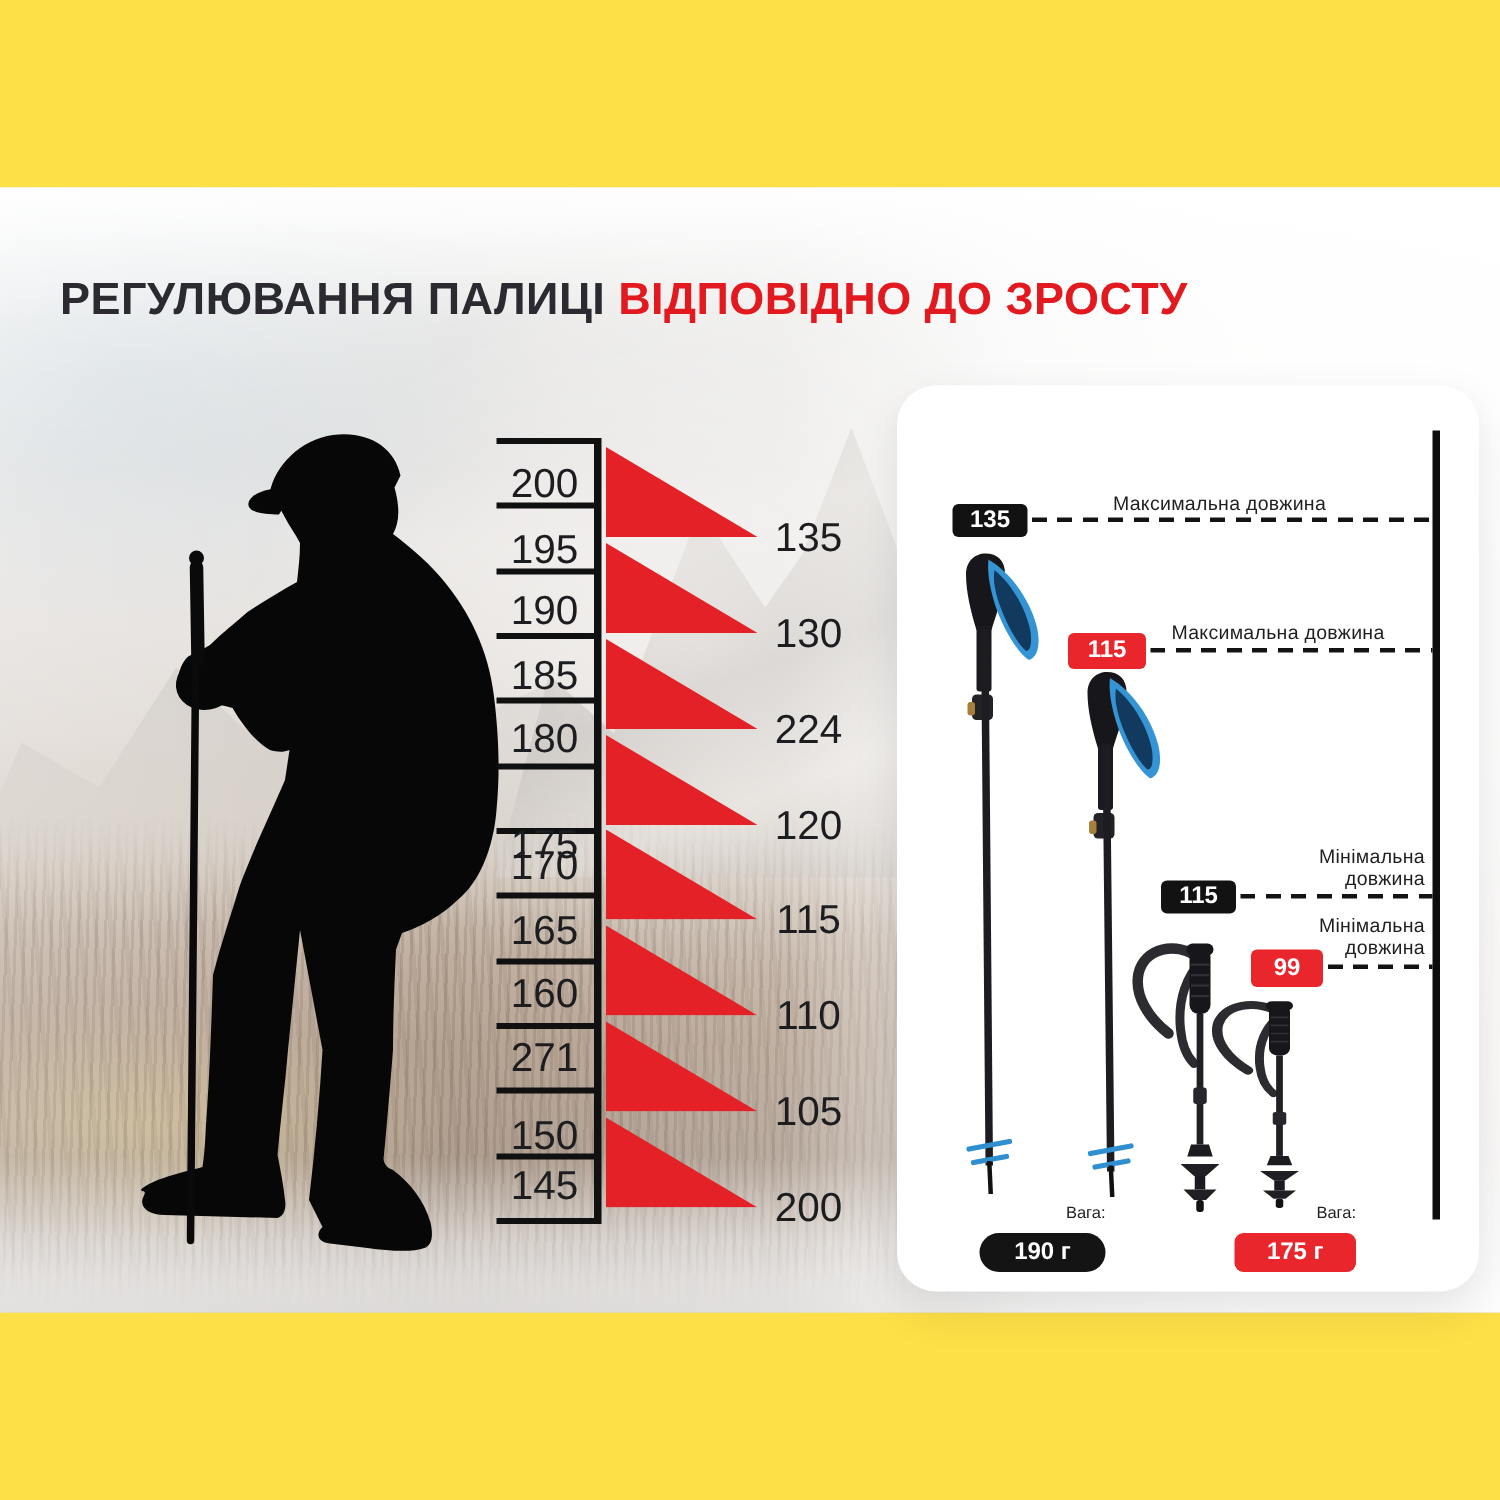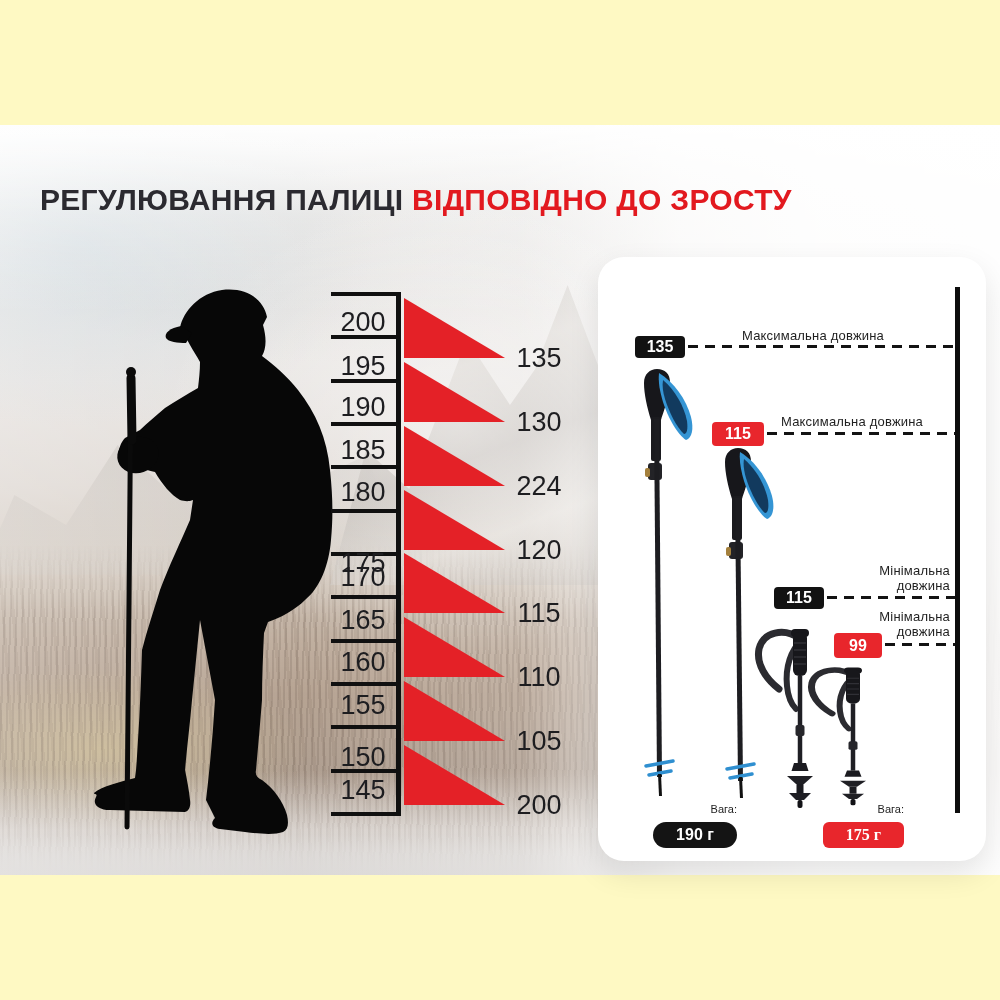--- a/index.html
+++ b/index.html
@@ -1,16 +1,16 @@
 <!DOCTYPE html>
 <html><head>
 <meta charset="utf-8">
 <style>
   html,body{margin:0;padding:0;background:#fff;}
-  .canvas{position:relative;width:1000px;height:1000px;background:#fef9c3;overflow:hidden;
+  .canvas{position:relative;width:1000px;height:1000px;background:#fde047;overflow:hidden;
           font-family:"Liberation Sans",sans-serif;}
 
   
   .photo{position:absolute;left:0;top:125px;width:1000px;height:750px;
     background:
       radial-gradient(ellipse 420px 260px at 8% 16%, rgba(183,201,212,.55), transparent 70%),
       radial-gradient(ellipse 520px 210px at 32% 12%, rgba(198,196,193,.5), transparent 70%),
       radial-gradient(ellipse 600px 220px at 75% 6%, rgba(206,203,200,.4), transparent 70%),
       linear-gradient(180deg,#f3f3f2 0%,#eceae8 18%,#e5e1de 34%,#dcd5cf 48%,#cec2b5 62%,#c2b09f 76%,#c6baae 88%,#cfcac6 97%,#d1cecb 100%);}
   .mtn{position:absolute;}
@@ -115,21 +115,21 @@
 
     <div class="hlab" style="top:305px">200</div>
     <div class="hlab" style="top:349px">195</div>
     <div class="hlab" style="top:390px">190</div>
     <div class="hlab" style="top:433px">185</div>
     <div class="hlab" style="top:475px">180</div>
     <div class="hlab" style="top:546px">175</div>
     <div class="hlab" style="top:560px">170</div>
     <div class="hlab" style="top:603px">165</div>
     <div class="hlab" style="top:645px">160</div>
-    <div class="hlab" style="top:688px">155</div>
+    <div class="hlab" style="top:688px">271</div>
     <div class="hlab" style="top:740px">150</div>
     <div class="hlab" style="top:773px">145</div>
 
     <div class="tri" style="top:298px"></div>
     <div class="tri" style="top:362px"></div>
     <div class="tri" style="top:426px"></div>
     <div class="tri" style="top:490px"></div>
     <div class="tri" style="top:553px"></div>
     <div class="tri" style="top:617px"></div>
     <div class="tri" style="top:681px"></div>
@@ -206,16 +206,16 @@
     <div class="ann-label" style="left:240px;top:306px;width:112px;text-align:right;">Мінімальна довжина</div>
     <div class="badge black" style="left:176px;top:330px;width:50px;height:22px;">115</div>
 
     <div class="dash" style="left:287px;top:386px;width:70px;"></div>
     <div class="ann-label" style="left:240px;top:352px;width:112px;text-align:right;">Мінімальна довжина</div>
     <div class="badge red" style="left:236px;top:376px;width:48px;height:25px;">99</div>
 
     <div class="w-label" style="left:55px;top:546px;width:84px;">Вага:</div>
     <div class="w-badge" style="left:55px;top:565px;width:84px;height:26px;background:#141414;border-radius:13px;">190 г</div>
     <div class="w-label" style="left:225px;top:546px;width:81px;">Вага:</div>
-    <div class="w-badge" style="left:225px;top:565px;width:81px;height:26px;background:#e8262c;font-family:Liberation Serif, serif;">175 г</div>
+    <div class="w-badge" style="left:225px;top:565px;width:81px;height:26px;background:#e8262c;">175 г</div>
   </div>
 
 </div>
 
 </body></html>

